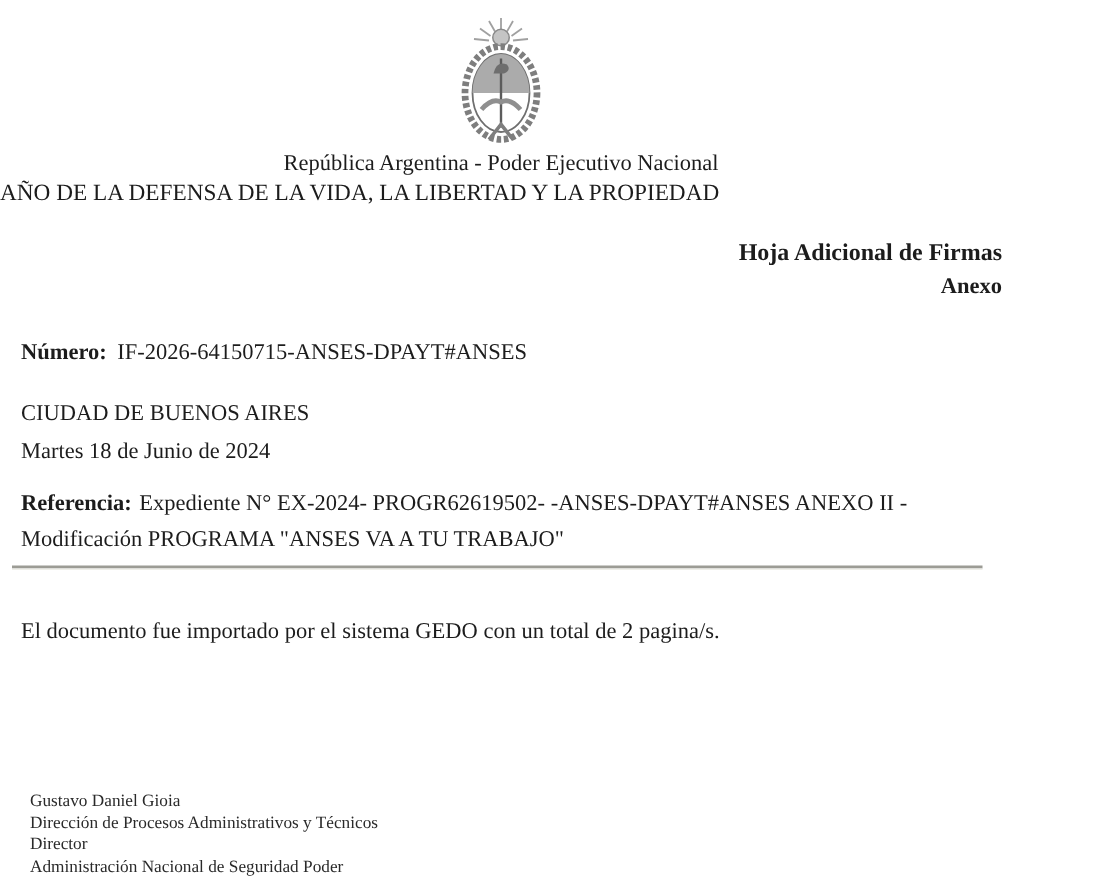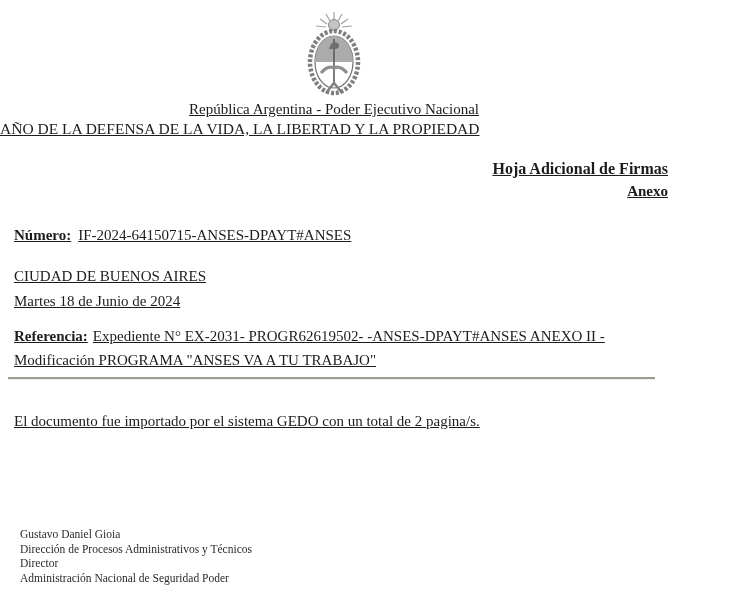--- a/index.html
+++ b/index.html
@@ -12,21 +12,20 @@
     height: 596px;
     overflow: hidden;
     font-family: "Liberation Serif", serif;
     color: #1c1c1c;
     position: relative;
   }
   .page {
     width: 668px;
     height: 596px;
     position: relative;
-    text-decoration: underline;
   }
   .coat-wrap {
     text-align: center;
     padding-top: 11px;
     height: 87px;
   }
   .hdr-line1 {
     text-align: center;
     font-size: 15px;
     line-height: 19px;
@@ -128,30 +127,30 @@
     </svg>
   </div>
 
   <div class="hdr-line1">República Argentina - Poder Ejecutivo Nacional</div>
   <div class="hdr-line2">AÑO DE LA DEFENSA DE LA VIDA, LA LIBERTAD Y LA PROPIEDAD</div>
 
   <div class="doc-title">Hoja Adicional de Firmas</div>
   <div class="doc-subtitle">Anexo</div>
 
   <div class="numero-row">
-    <span class="label">Número:</span><span class="value">IF-2024-64150715-ANSES-DPAYT#ANSES</span>
+    <span class="label">Número:</span><span class="value">IF-2026-64150715-ANSES-DPAYT#ANSES</span>
   </div>
 
   <div class="place-date">
     <div class="city">CIUDAD DE BUENOS AIRES</div>
     <div class="date">Martes 18 de Junio de 2024</div>
   </div>
 
   <div class="referencia">
-    <span class="label">Referencia:</span><span class="value">Expediente N° EX-2031- PROGR62619502- -ANSES-DPAYT#ANSES ANEXO II - Modificación PROGRAMA "ANSES VA A TU TRABAJO"</span>
+    <span class="label">Referencia:</span><span class="value">Expediente N° EX-2024- PROGR62619502- -ANSES-DPAYT#ANSES ANEXO II - Modificación PROGRAMA "ANSES VA A TU TRABAJO"</span>
   </div>
 
   <hr class="rule">
 
   <div class="body-text">El documento fue importado por el sistema GEDO con un total de 2 pagina/s.</div>
 
   <div class="signature">
     <div>Gustavo Daniel Gioia</div>
     <div>Dirección de Procesos Administrativos y Técnicos</div>
     <div>Director</div>

